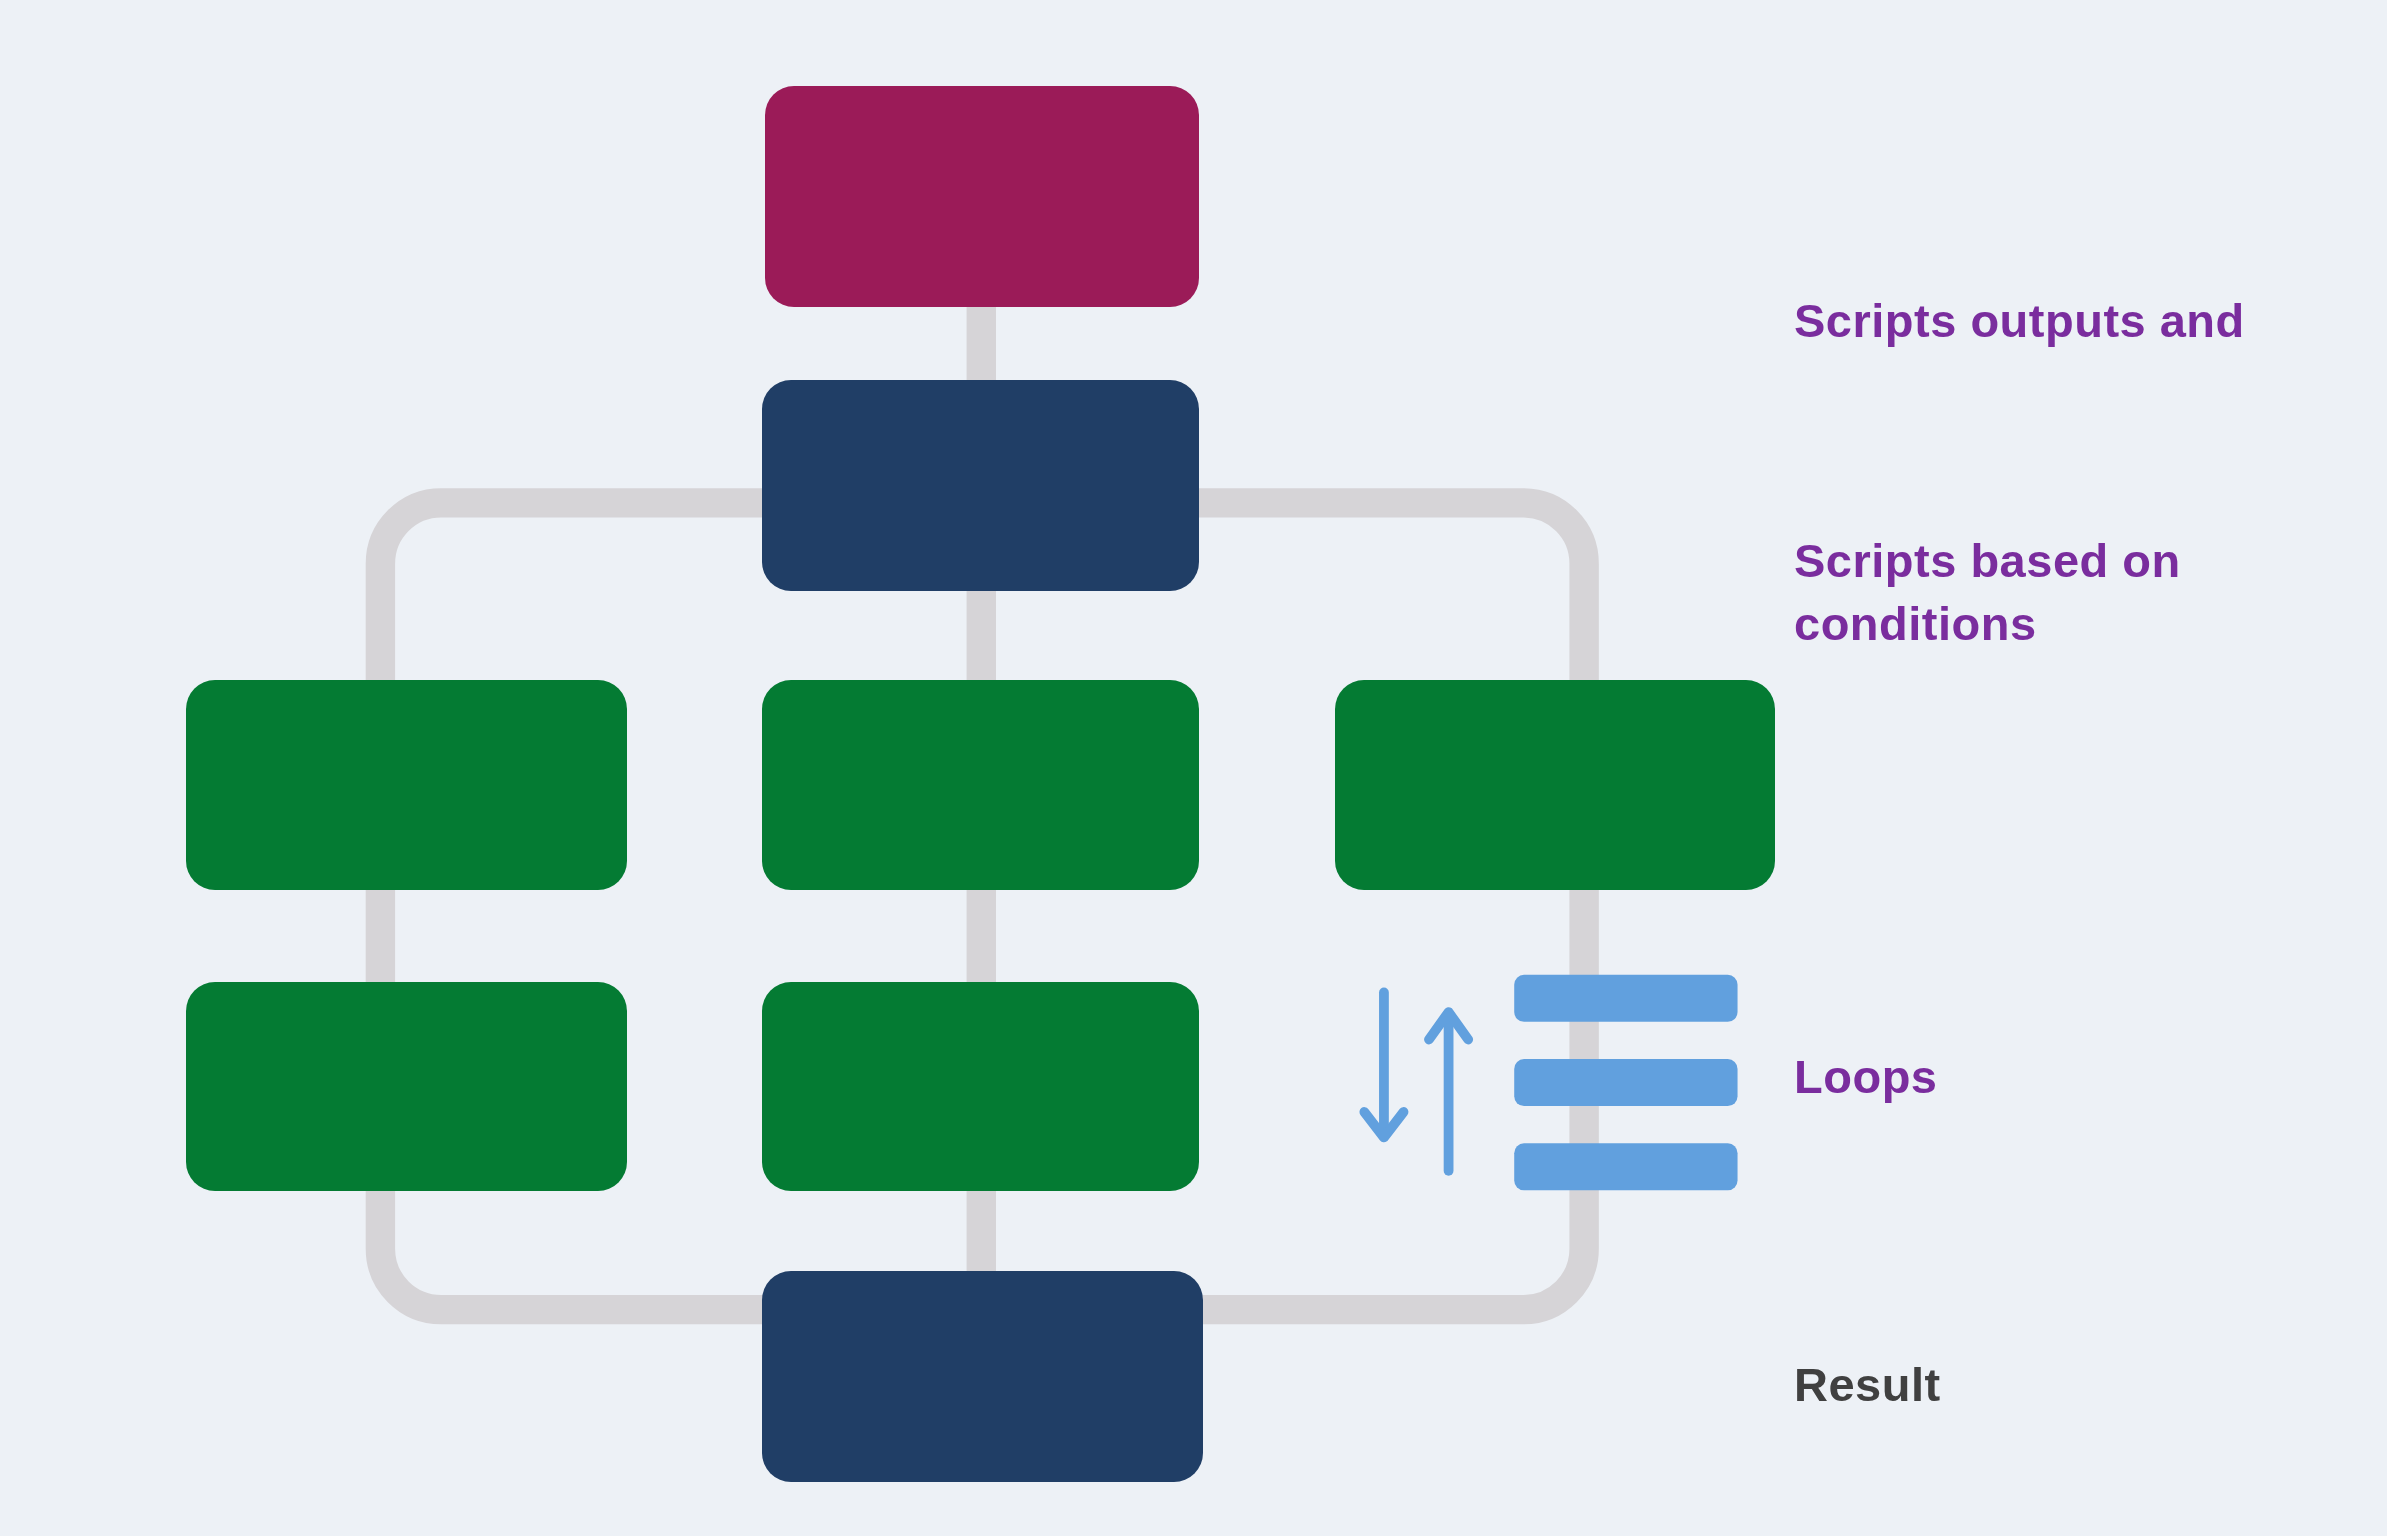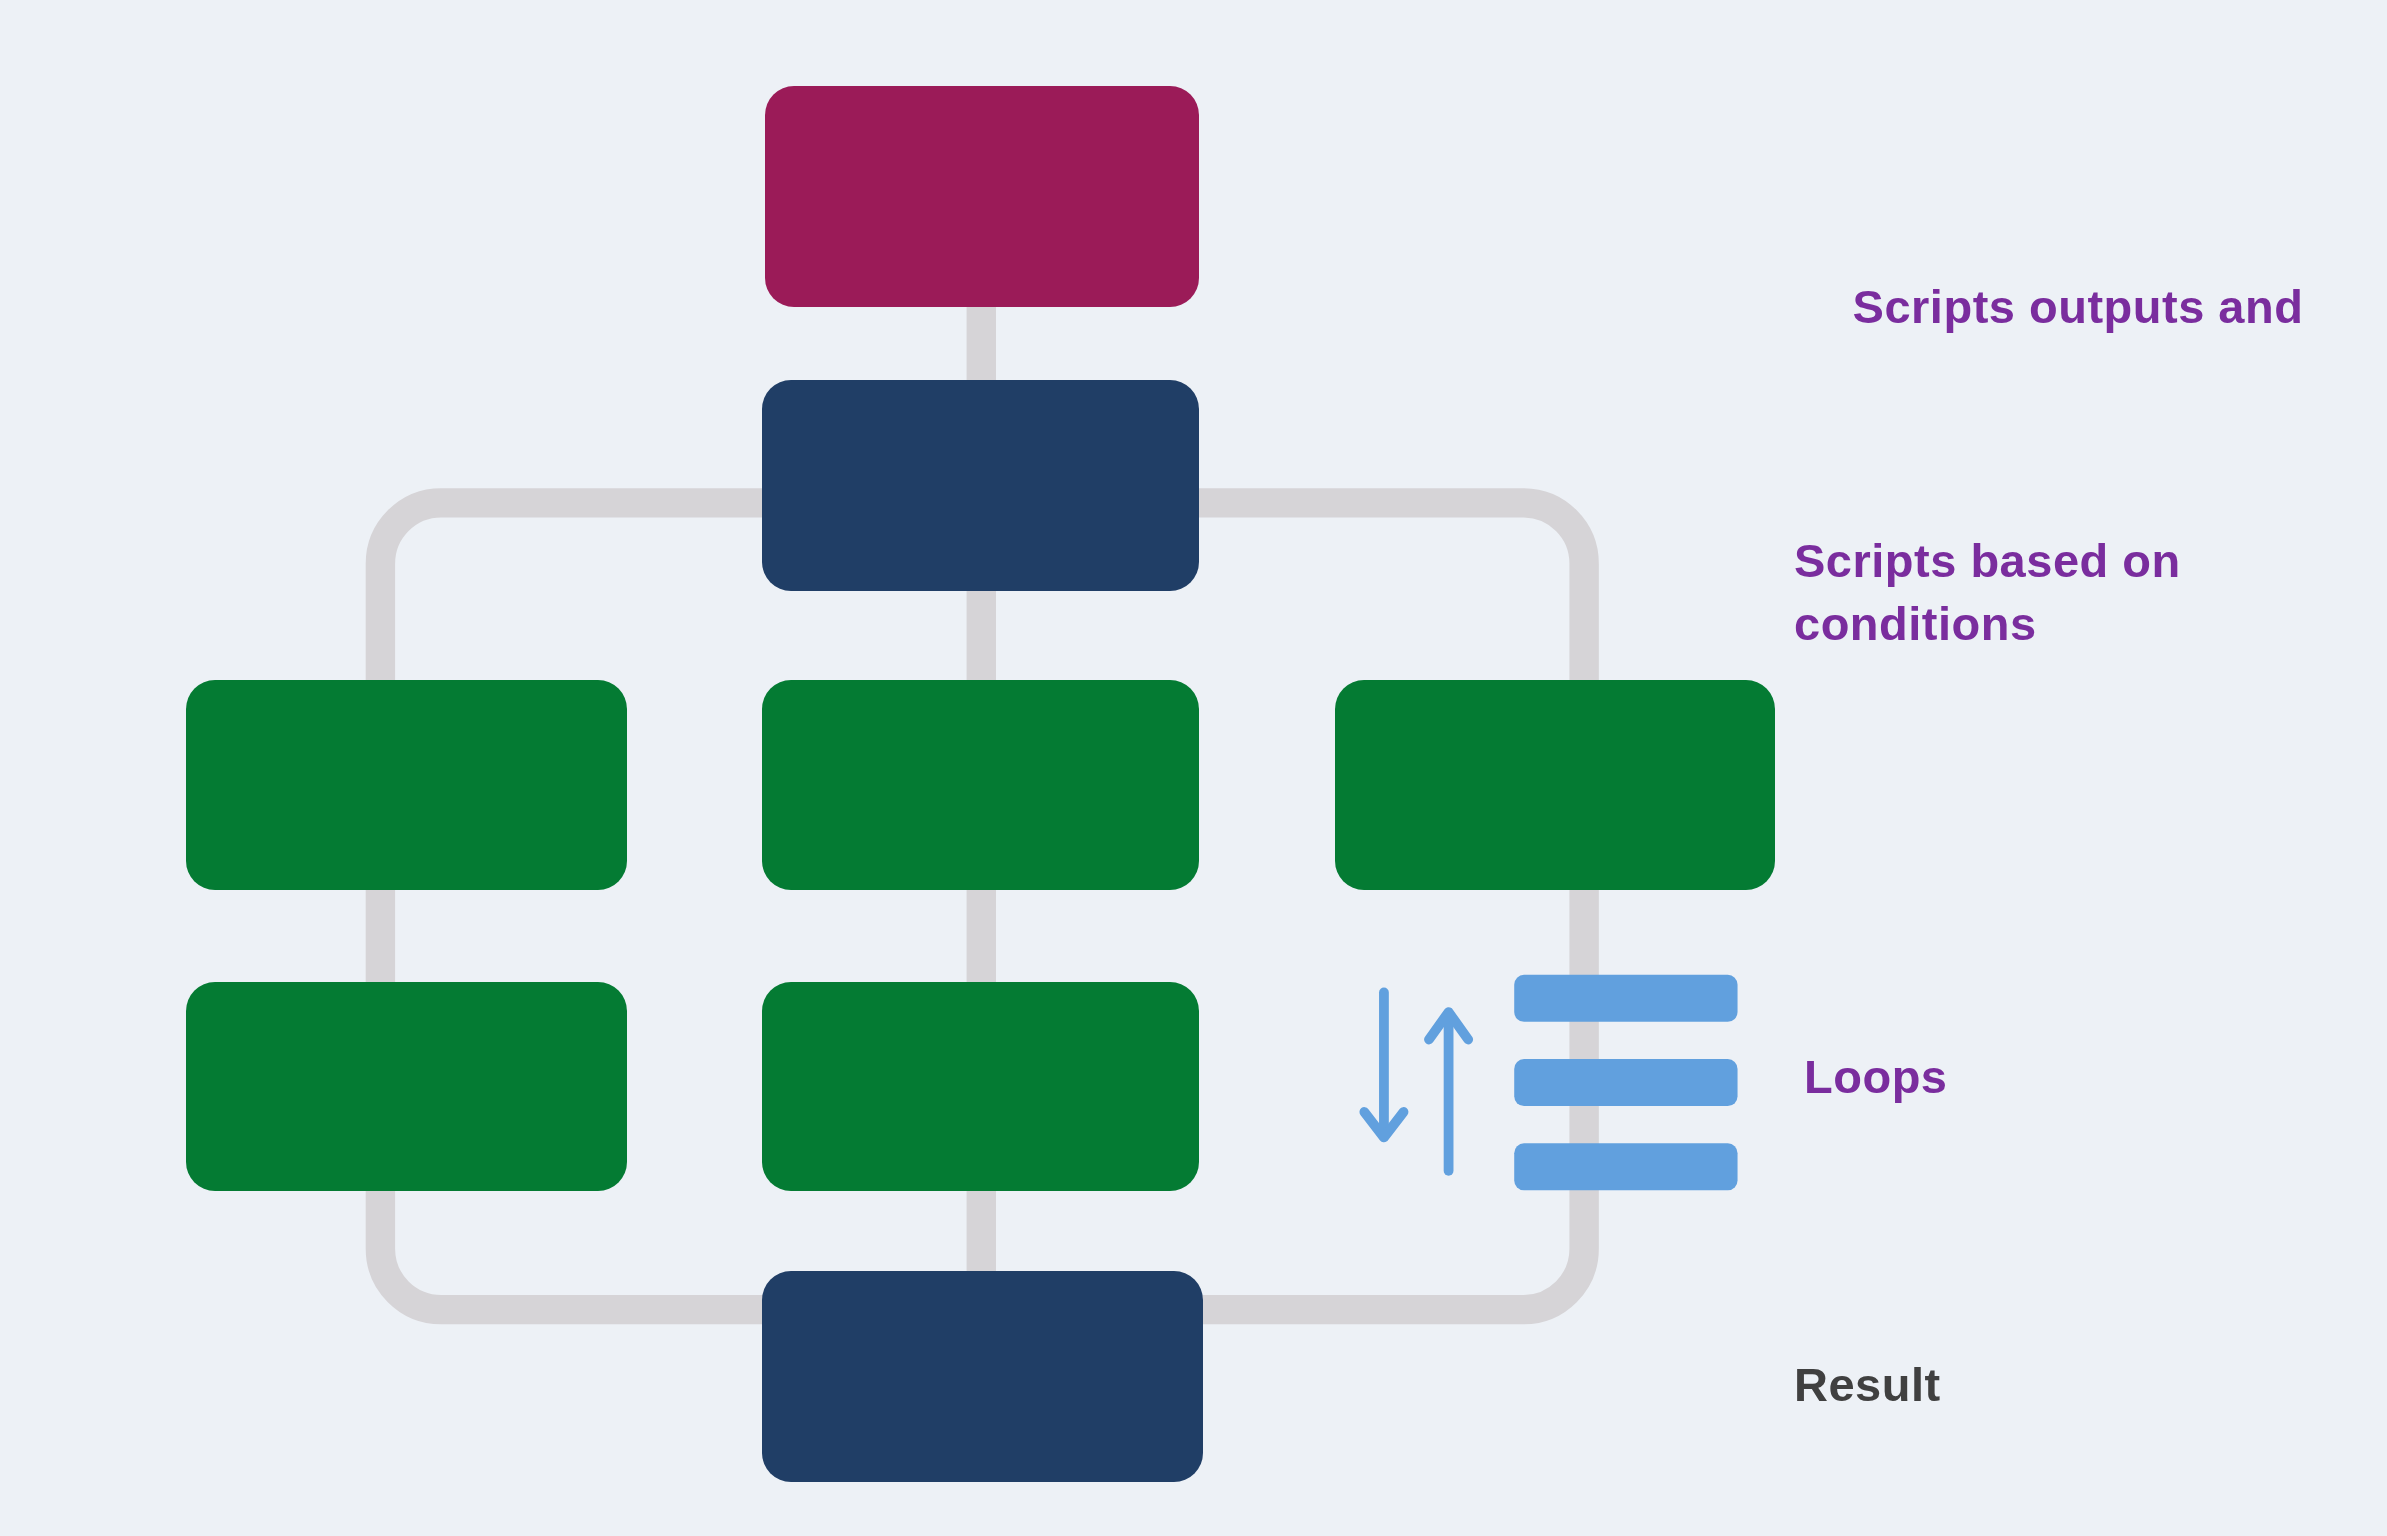--- a/index.html
+++ b/index.html
@@ -46,23 +46,23 @@
     position: absolute;
     left: 1794px;
     width: 568px;
     font-size: 47px;
     font-weight: 700;
     line-height: 1.35;
     color: #7a2d9e;
     letter-spacing: 0.5px;
   }
   .label-flows    { top: 102px; }
-  .label-scripts  { top: 275px; text-align: center; }
+  .label-scripts  { top: 289px; }
   .label-branches { top: 529px; }
-  .label-loops    { top: 1045px; margin-left: 10px; }
+  .label-loops    { top: 1045px; }
   .label-result   { top: 1353px; }
   .label .line { display: block; }
 </style>
 </head>
 <body style="background-color: rgb(237, 241, 246);">
 
 <div class="stage">
 
   <svg class="connectors" width="2388" height="1537" viewBox="0 0 2436 1568">
     <rect x="388" y="513" width="1228" height="823" rx="62" fill="none" stroke-width="30" stroke="#d6d4d7"></rect>

